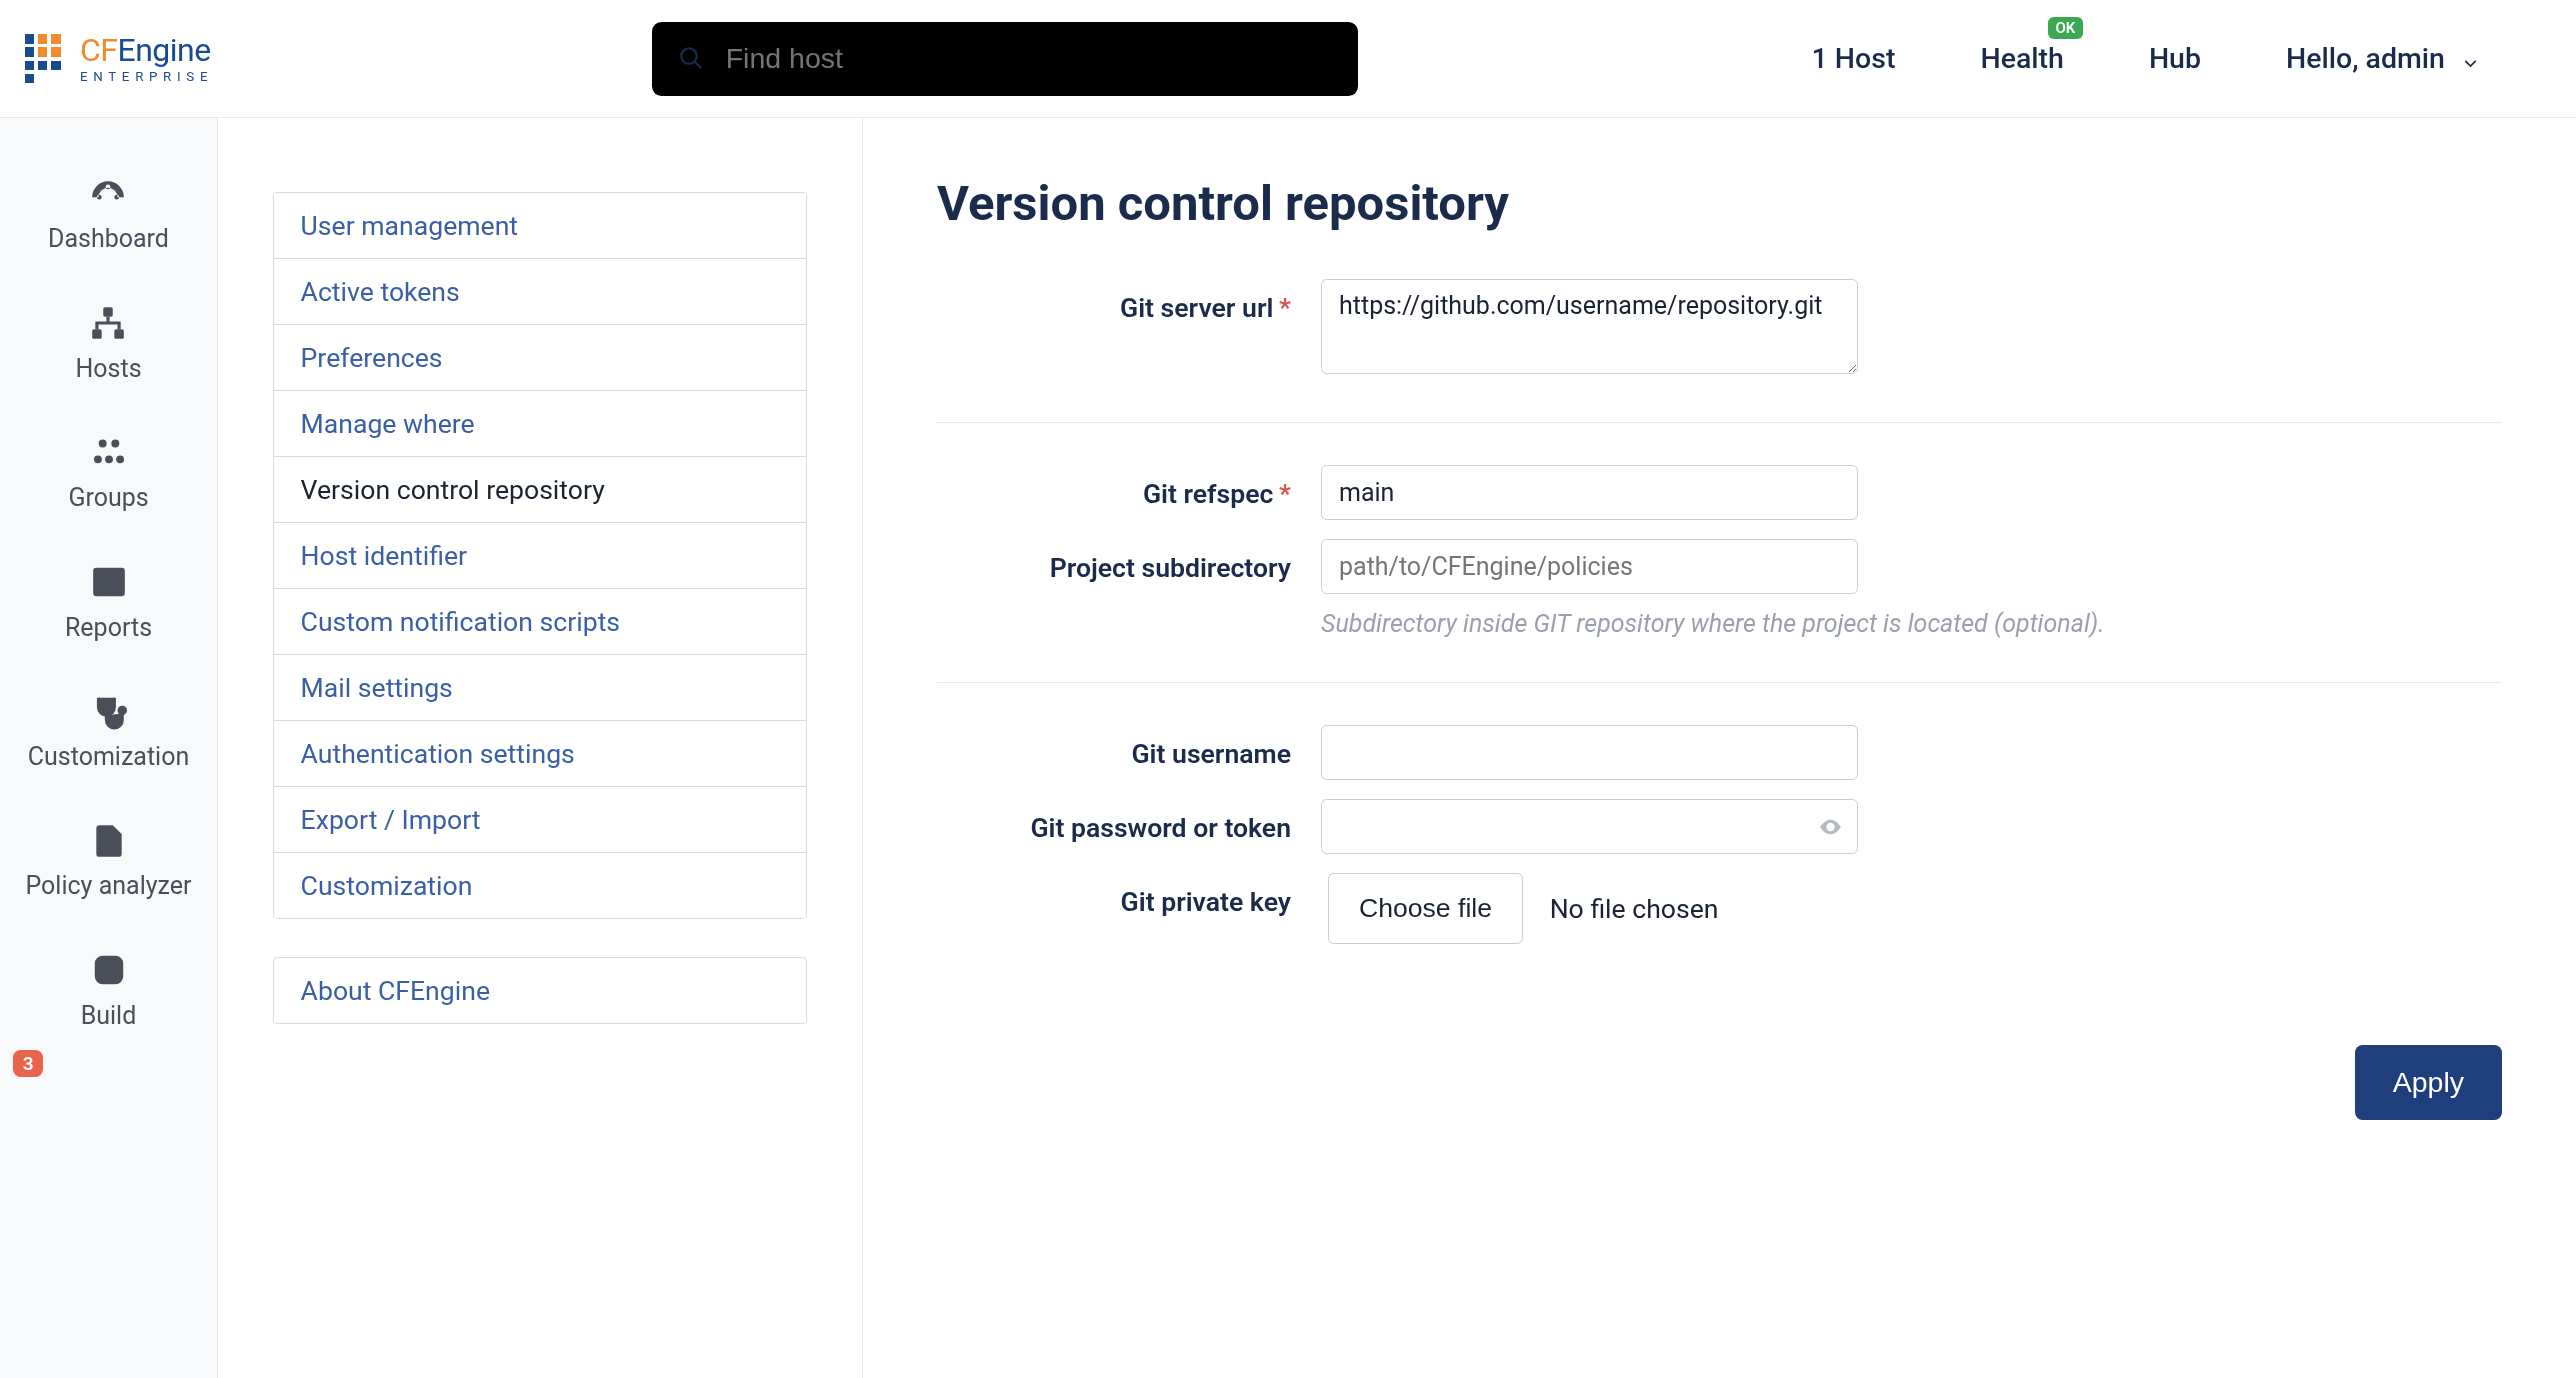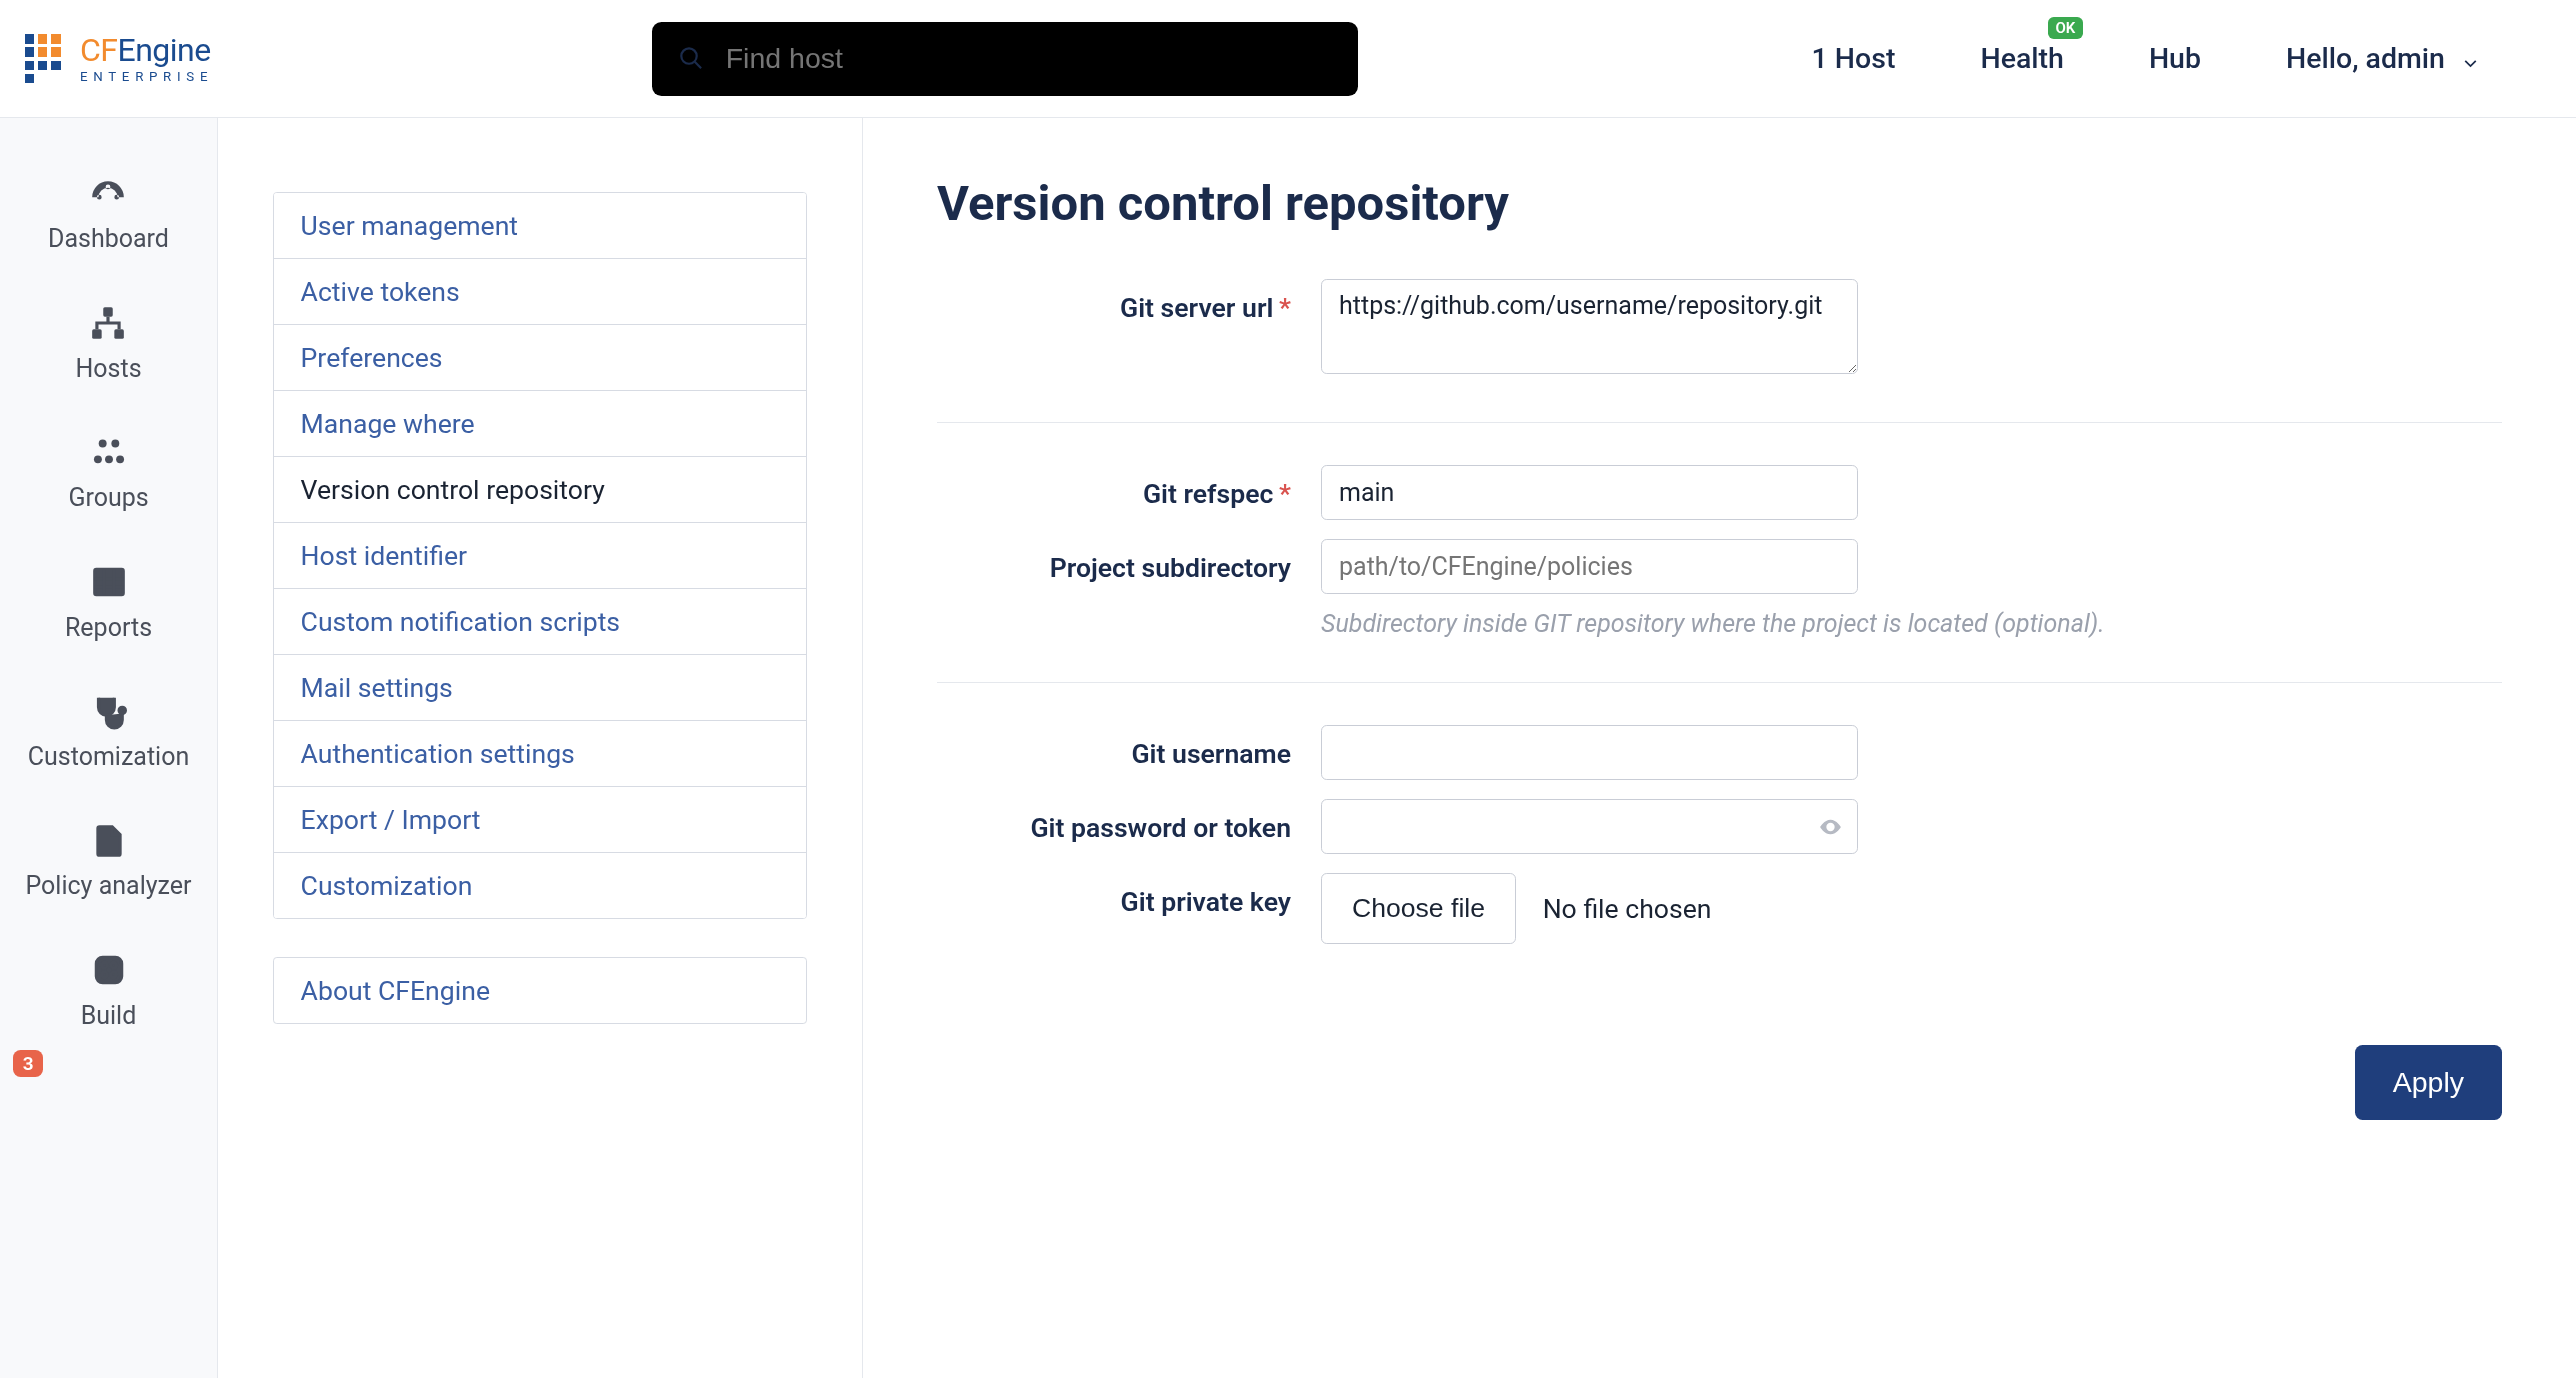--- a/index.html
+++ b/index.html
@@ -135,21 +135,21 @@
     content:""; position:absolute; right:17px; top:50%; transform:translateY(-50%);
     width:0;height:0;border-left:7.6px solid transparent;border-right:7.6px solid transparent;border-top:9.5px solid #4a4f5a;
     pointer-events:none;
   }
   textarea.ctl { width:537px; height:95px; resize:both; }
   input.ctl { width:537px; height:55px; }
   .helper { font-size:25px; font-style:italic; color:#9aa0ac; margin-top:15px; margin-left:0; }
   .file-row { display:flex; align-items:center; gap:26.6px; }
   .file-btn {
     border:0.9px solid #c9cdd6; border-radius:5.7px; background:#fff;
-    font-size:26.6px; padding:19px 30px; font-weight:500; color:#1a2332; cursor:pointer;
+    font-size:26.6px; padding:19px 30px; font-weight:500; color:#1a2332; cursor:pointer;margin-left:7px;
   }
   .file-status { font-size:26.6px; color:#1a2332; }
   .pw-wrap { position:relative; display:inline-block; }
   .eye-icon { position:absolute; right:15px; top:50%; transform:translateY(-50%); width:25px; height:25px; fill:#b6bac3; cursor:pointer; }
 
   .apply-wrap { display:flex; justify-content:flex-end; padding-right:0; margin-top:57px; margin-bottom:38px; }
   .apply-btn {
     background:#1f3e7c; color:#fff; border:none; border-radius:7.6px;
     font-size:28.5px; font-weight:500; padding:21px 38px; cursor:pointer;
   }

